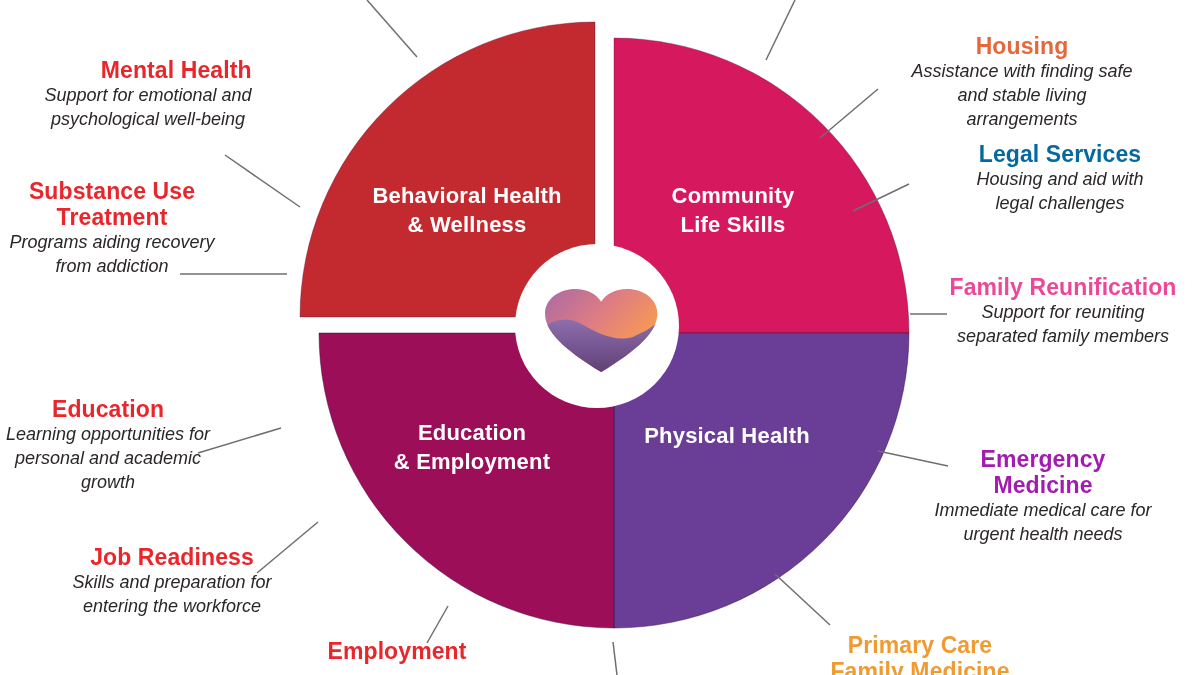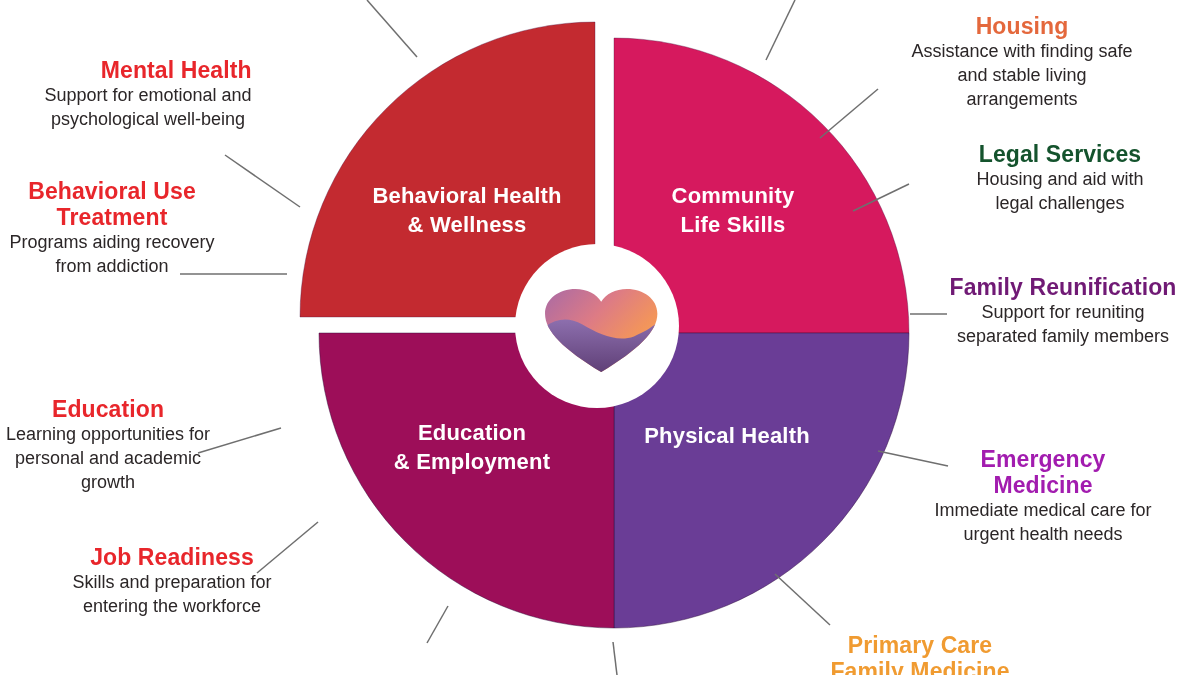--- a/index.html
+++ b/index.html
@@ -13,21 +13,21 @@
   .q-label{
     position:absolute;transform:translate(-50%,-50%);
     text-align:center;color:#ffffff;font-weight:bold;
     font-size:22px;line-height:29px;white-space:nowrap;letter-spacing:.2px;
   }
   .co{
     position:absolute;transform:translateX(-50%);
     text-align:center;white-space:nowrap;
   }
   .co-title{font-size:23px;font-weight:bold;line-height:26px;letter-spacing:.1px;}
-  .co-body{font-size:18px;line-height:24px;color:#2b2627;}
+  .co-body{font-size:18px;line-height:24px;color:#2b2627;font-style:italic;}
 </style>
 </head>
 <body>
 
 <div id="stage">
 
   <svg class="bg" viewBox="0 0 1200 675" aria-hidden="true">
     <defs>
       <linearGradient id="heartTop" x1="0%" y1="0%" x2="100%" y2="70%">
         <stop offset="0" stop-color="#a96aa5"></stop>
@@ -92,21 +92,21 @@
   <div class="co" style="left:148px;top:57px">
     <div class="co-title" style="color: rgb(232, 38, 43); text-align: right;">Mental Health</div>
     <div class="co-body">
       <div>Support for emotional and</div>
       <div>psychological well-being</div>
     </div>
   </div>
 
   <div class="co" style="left:112px;top:178px">
     <div class="co-title" style="color: rgb(232, 38, 43);">
-      <div>Behavioral Use</div>
+      <div>Substance Use</div>
       <div>Treatment</div>
     </div>
     <div class="co-body">
       <div>Programs aiding recovery</div>
       <div>from addiction</div>
     </div>
   </div>
 
   <div class="co" style="left:108px;top:396px">
     <div class="co-title" style="color: rgb(232, 38, 43);">Education</div>
@@ -118,40 +118,43 @@
   </div>
 
   <div class="co" style="left:172px;top:544px">
     <div class="co-title" style="color: rgb(232, 38, 43);">Job Readiness</div>
     <div class="co-body">
       <div>Skills and preparation for</div>
       <div>entering the workforce</div>
     </div>
   </div>
 
+  <div class="co" style="left:397px;top:638px">
+    <div class="co-title" style="color: rgb(232, 38, 43);">Employment</div>
+  </div>
 
   <div class="co" style="left:1022px;top:13px">
-    <div class="co-title" style="color: rgb(228, 104, 60);">Housing</div>
+    <div class="co-title" style="color: rgb(228, 104, 60); margin-top: 20px;">Housing</div>
     <div class="co-body">
       <div>Assistance with finding safe</div>
       <div>and stable living</div>
       <div>arrangements</div>
     </div>
   </div>
 
   <div class="co" style="left:1060px;top:141px">
-    <div class="co-title" style="color: #14532d;">Legal Services</div>
+    <div class="co-title" style="color: #0369a1;">Legal Services</div>
     <div class="co-body">
       <div>Housing and aid with</div>
       <div>legal challenges</div>
     </div>
   </div>
 
   <div class="co" style="left:1063px;top:274px">
-    <div class="co-title" style="color: #701a75;">Family Reunification</div>
+    <div class="co-title" style="color: #ec4899;">Family Reunification</div>
     <div class="co-body">
       <div>Support for reuniting</div>
       <div>separated family members</div>
     </div>
   </div>
 
   <div class="co" style="left:1043px;top:446px">
     <div class="co-title" style="color: #a21caf;">
       <div>Emergency</div>
       <div>Medicine</div>

